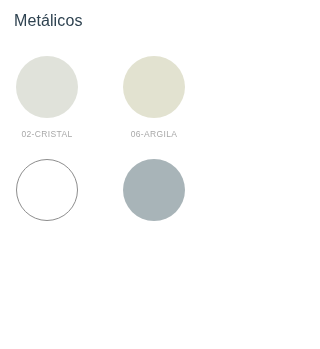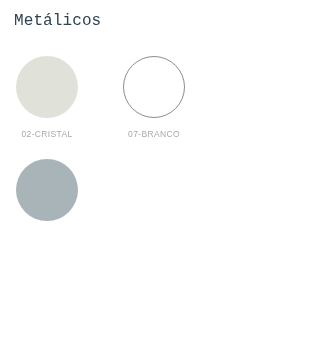--- a/index.html
+++ b/index.html
@@ -24,21 +24,20 @@
   .section-title {
     position: absolute;
     left: 14px;
     top: 11px;
     font-size: 16px;
     font-weight: 400;
     letter-spacing: 0.1px;
     color: #2e4250;
     line-height: 20px;
     white-space: nowrap;
-    font-family: Liberation Mono, monospace;
   }
   .swatch-grid {
     position: absolute;
     left: 0;
     top: 56px;
     width: 288px;
     display: flex;
     flex-wrap: wrap;
     align-content: flex-start;
   }
@@ -78,21 +77,24 @@
 <div class="panel">
 
   <div class="section-title">Metálicos</div>
 
   <div class="swatch-grid">
       <div class="swatch-cell">
         <div class="swatch-circle" style="background: rgb(224, 226, 218);"></div>
         <div class="swatch-label">02-CRISTAL</div>
       </div>
       <div class="swatch-cell">
+        <div class="swatch-circle" style="background: rgb(226, 226, 208);"></div>
+        <div class="swatch-label">06-ARGILA</div>
+      </div>
+      <div class="swatch-cell">
         <div class="swatch-circle" style="background: rgb(255, 255, 255); border: 1px solid rgb(141, 141, 141);"></div>
-        <div class="swatch-label">07-BRANCO</div>
       </div>
       <div class="swatch-cell">
         <div class="swatch-circle" style="background: rgb(168, 180, 184);"></div>
       </div>
     </div>
 
 </div>
 
 </body></html>

